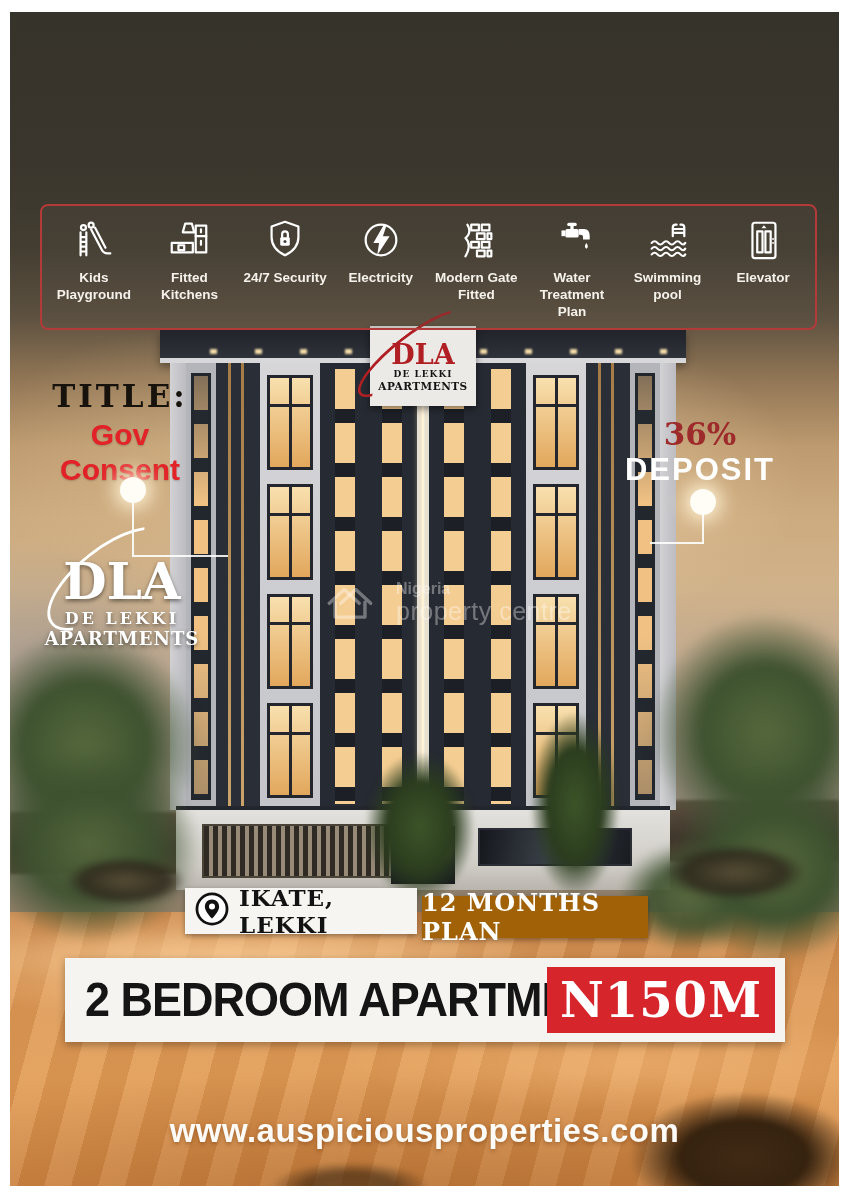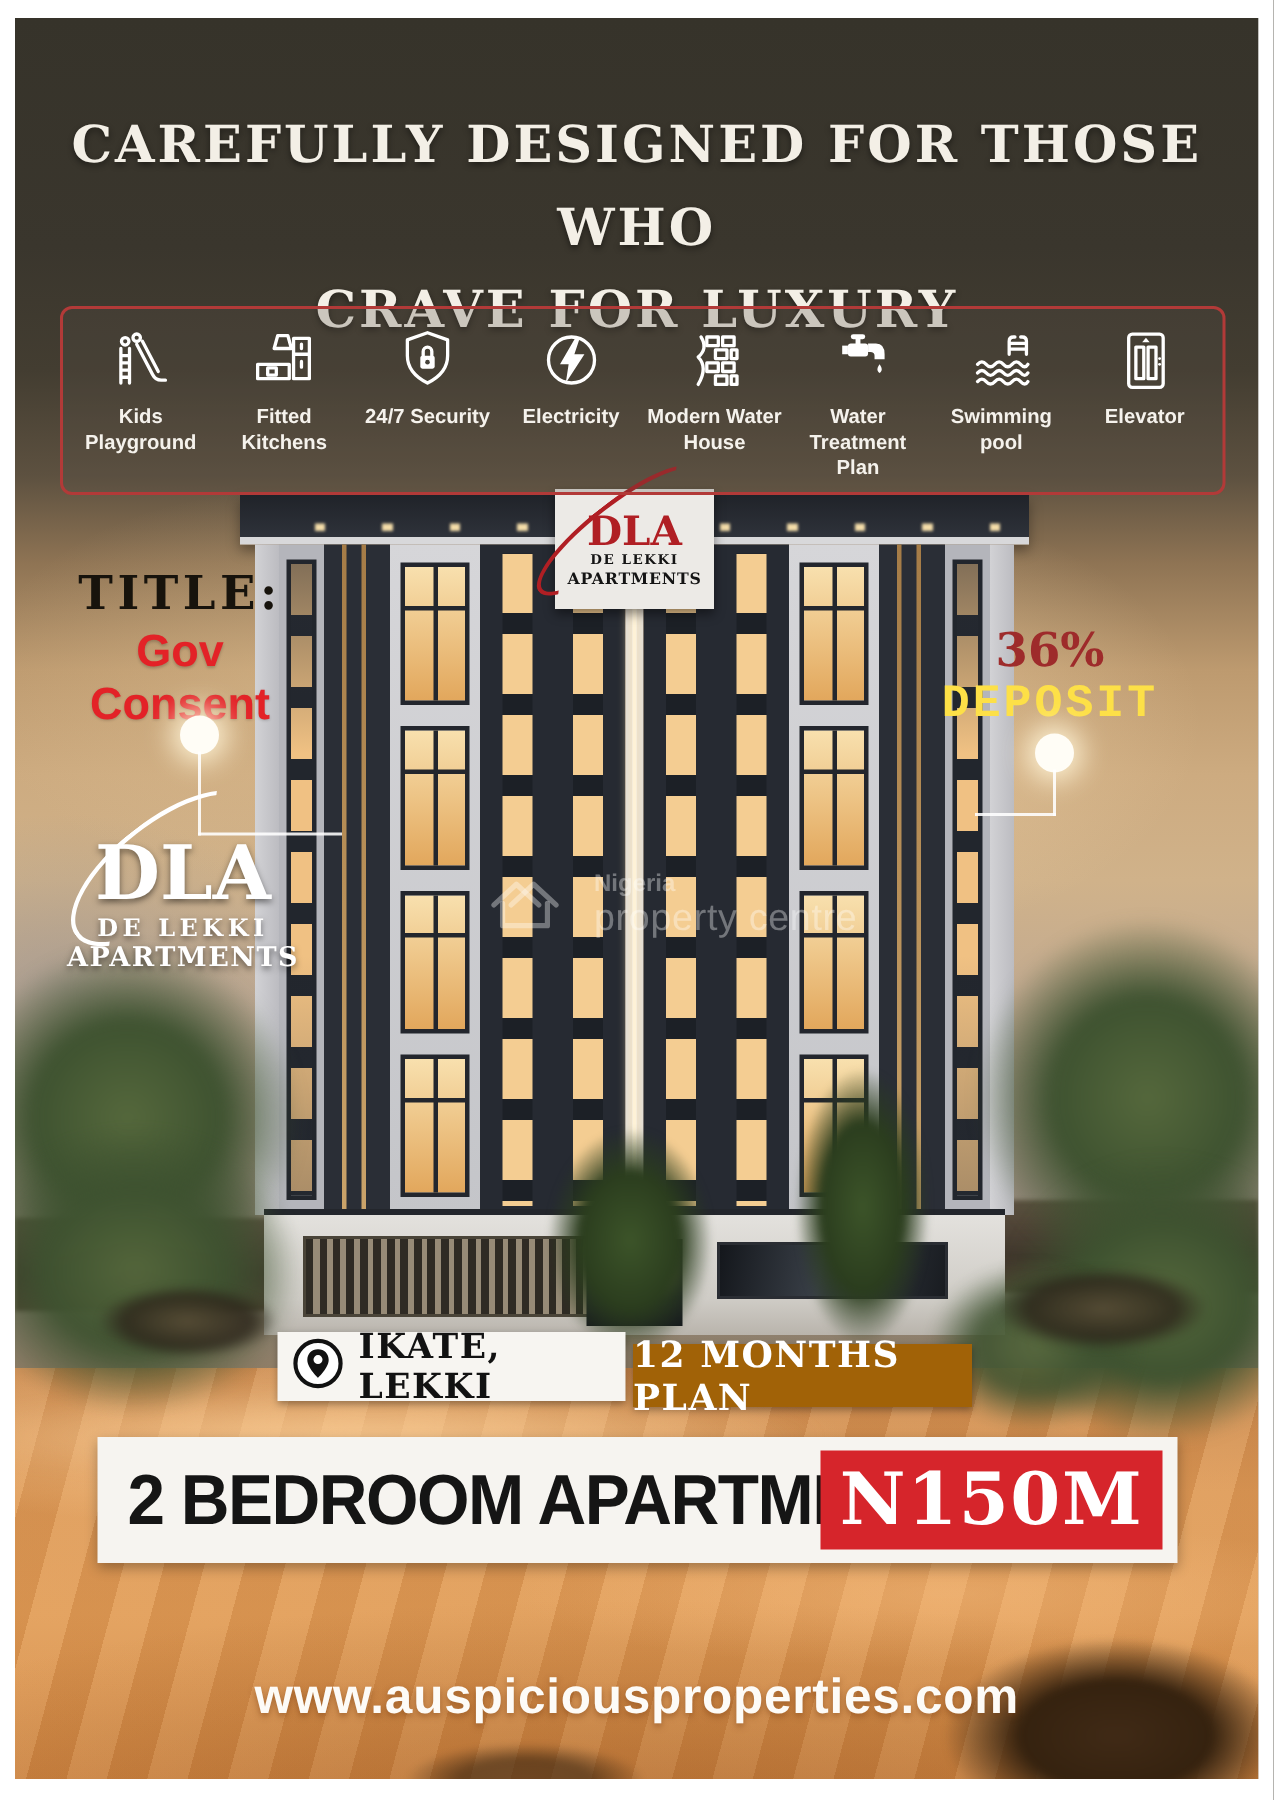--- a/index.html
+++ b/index.html
@@ -128,21 +128,21 @@
   .sign .l1{font-family:"DejaVu Serif", serif;font-weight:700;font-size:9px;color:#141414;letter-spacing:1px;}
   .sign .l2{font-family:"DejaVu Serif", serif;font-weight:700;font-size:10.5px;color:#141414;letter-spacing:.5px;}
 
   
   .title-callout{position:absolute;left:28px;top:366px;width:164px;text-align:center;z-index:6;}
   .title-label{font-family:"DejaVu Serif", serif;font-weight:700;font-size:31px;color:#17130c;letter-spacing:3px;}
   .title-value{width:130px;margin:4px auto 0;color:#e32227;font-weight:800;font-size:30px;line-height:1.15;
     text-shadow:0 1px 2px rgba(0,0,0,.2);}
   .deposit-callout{position:absolute;left:600px;top:404px;width:180px;text-align:center;z-index:6;}
   .deposit-percent{font-family:"DejaVu Serif", serif;font-weight:700;font-size:31px;color:#9e2b2b;}
-  .deposit-label{font-family:Liberation Mono, monospace;font-weight:700;font-size:31px;color:#fde047;letter-spacing:2px;}
+  .deposit-label{font-family:Liberation Sans, sans-serif;font-weight:700;font-size:31px;color:#ffffff;letter-spacing:2px;}
   .dot{position:absolute;width:26px;height:26px;border-radius:50%;background:#fffdf6;z-index:6;
     box-shadow:0 0 18px 6px rgba(255,244,214,.9);}
   .cline{position:absolute;background:rgba(255,255,255,.88);z-index:6;}
 
   
   .brand-left{position:absolute;left:28px;top:545px;width:168px;text-align:center;z-index:6;color:#fff;
     text-shadow:0 2px 4px rgba(0,0,0,.5);}
   .brand-left .dla-abbr{font-size:50px;color:#fff;}
   .brand-left .b1{font-family:"DejaVu Serif", serif;font-weight:700;font-size:16px;letter-spacing:3px;margin-top:2px;}
   .brand-left .b2{font-family:"DejaVu Serif", serif;font-weight:700;font-size:18px;letter-spacing:1px;}
@@ -180,24 +180,20 @@
 </head>
 <body>
 
 <div class="poster">
   <div class="bg"></div>
   <div class="sand"></div>
   <div class="dune-ridge"></div>
   <div class="wall l"></div>
   <div class="wall r"></div>
 
-  <div class="headline">
-    <div>CAREFULLY DESIGNED FOR THOSE WHO</div>
-    <div>CRAVE FOR LUXURY</div>
-  </div>
 
   <div class="amenities">
     <div class="amenity">
       <span class="icon">
         <svg width="46" height="46" viewBox="0 0 48 48">
           <path d="M10 40 V16 M16 40 V16 M10 21h6 M10 26h6 M10 31h6 M10 36h6"></path>
           <circle cx="13" cy="11" r="2.6"></circle>
             <circle cx="21" cy="8.5" r="2.6"></circle>
           <path d="M21 13 l11 21 q2 4 6 4 h3 M25 11 l11 21"></path>
         </svg>
@@ -243,21 +239,21 @@
             <rect x="30" y="8" width="8" height="6"></rect>
           <rect x="25" y="17" width="8" height="6"></rect>
             <rect x="36" y="17" width="4" height="6"></rect>
           <rect x="19" y="26" width="8" height="6"></rect>
             <rect x="30" y="26" width="8" height="6"></rect>
           <rect x="25" y="35" width="8" height="6"></rect>
             <rect x="36" y="35" width="4" height="6"></rect>
           <path d="M15 8 q5 8 -2 14 q7 7 0 19"></path>
         </svg>
       </span>
-      <div class="lbl">Modern Water House</div>
+      <div class="lbl">Modern Gate Fitted</div>
     </div>
     <div class="amenity">
       <span class="icon">
         <svg width="46" height="46" viewBox="0 0 48 48">
           <g fill="#fff" stroke="none">
             <rect x="19" y="6" width="10" height="3.5" rx="1.7"></rect>
             <rect x="22.3" y="8.5" width="3.4" height="5"></rect>
             <rect x="17" y="12.5" width="14" height="9" rx="2"></rect>
             <rect x="13" y="14" width="4" height="6"></rect>
             <path d="M31 12.5 h5.5 q6 0 6 7.5 v3.5 h-7 v-2.5 q0 -2.5 -3 -2.5 h-1.5 z"></path>

